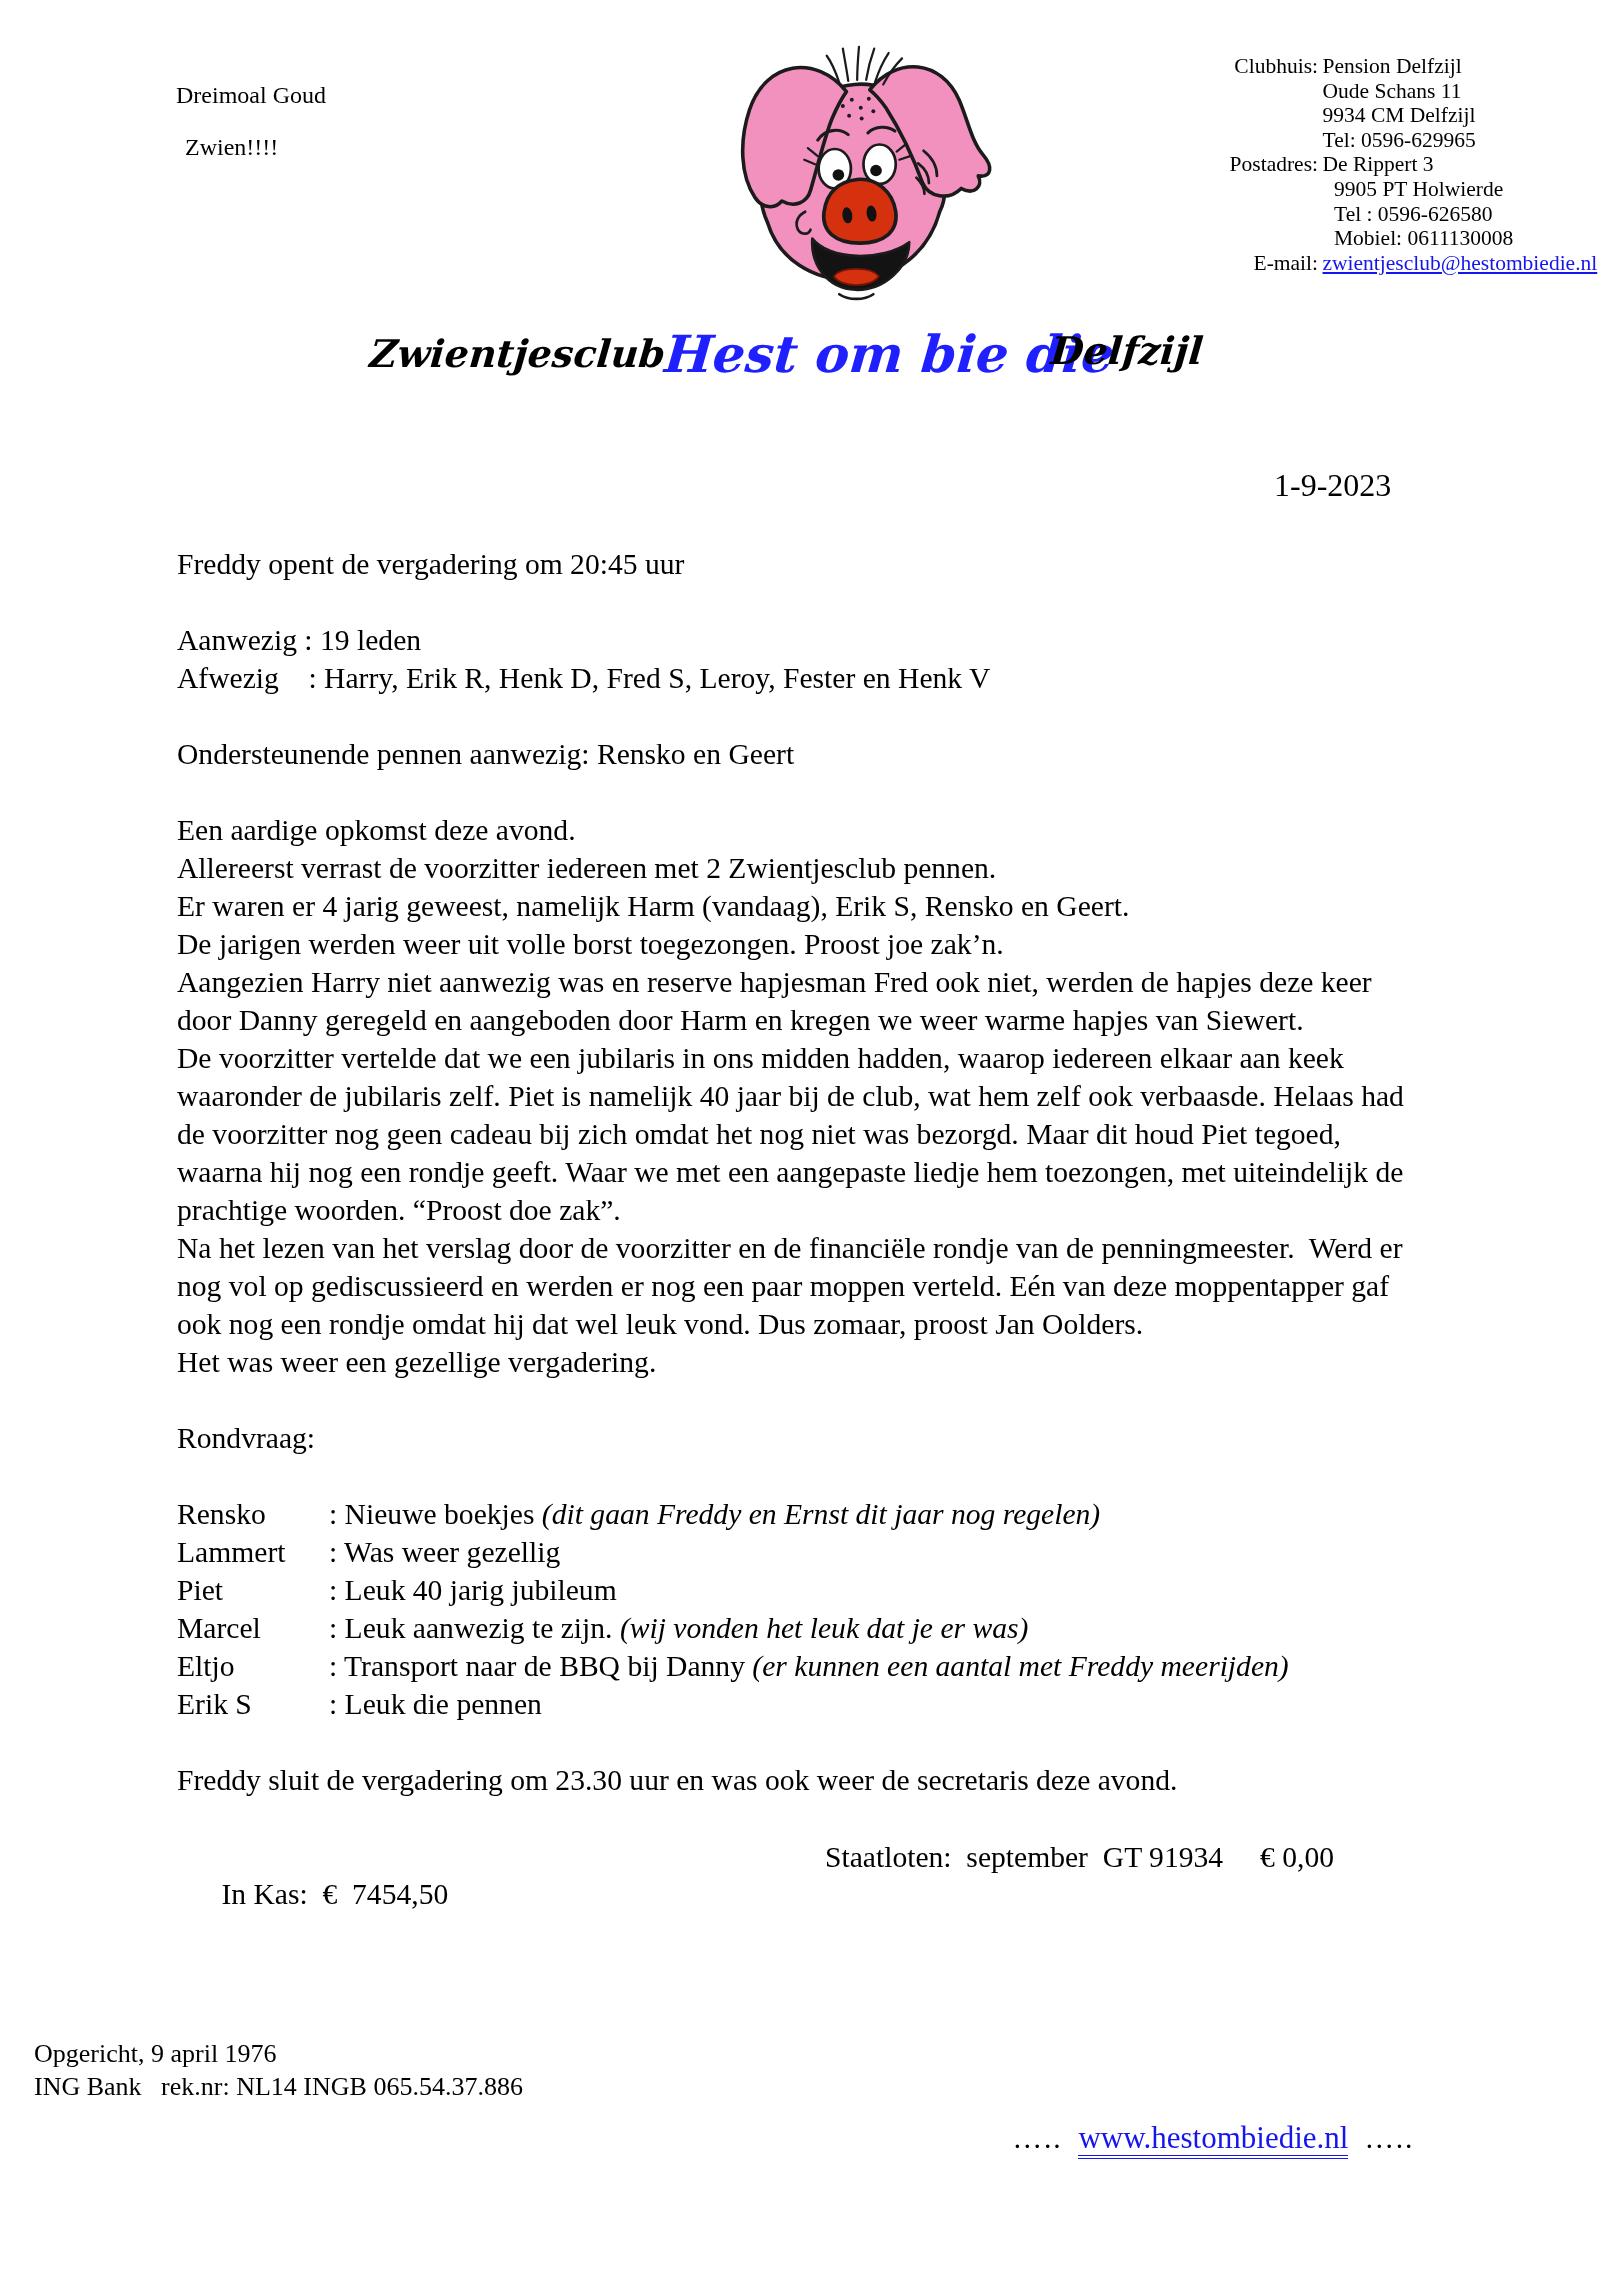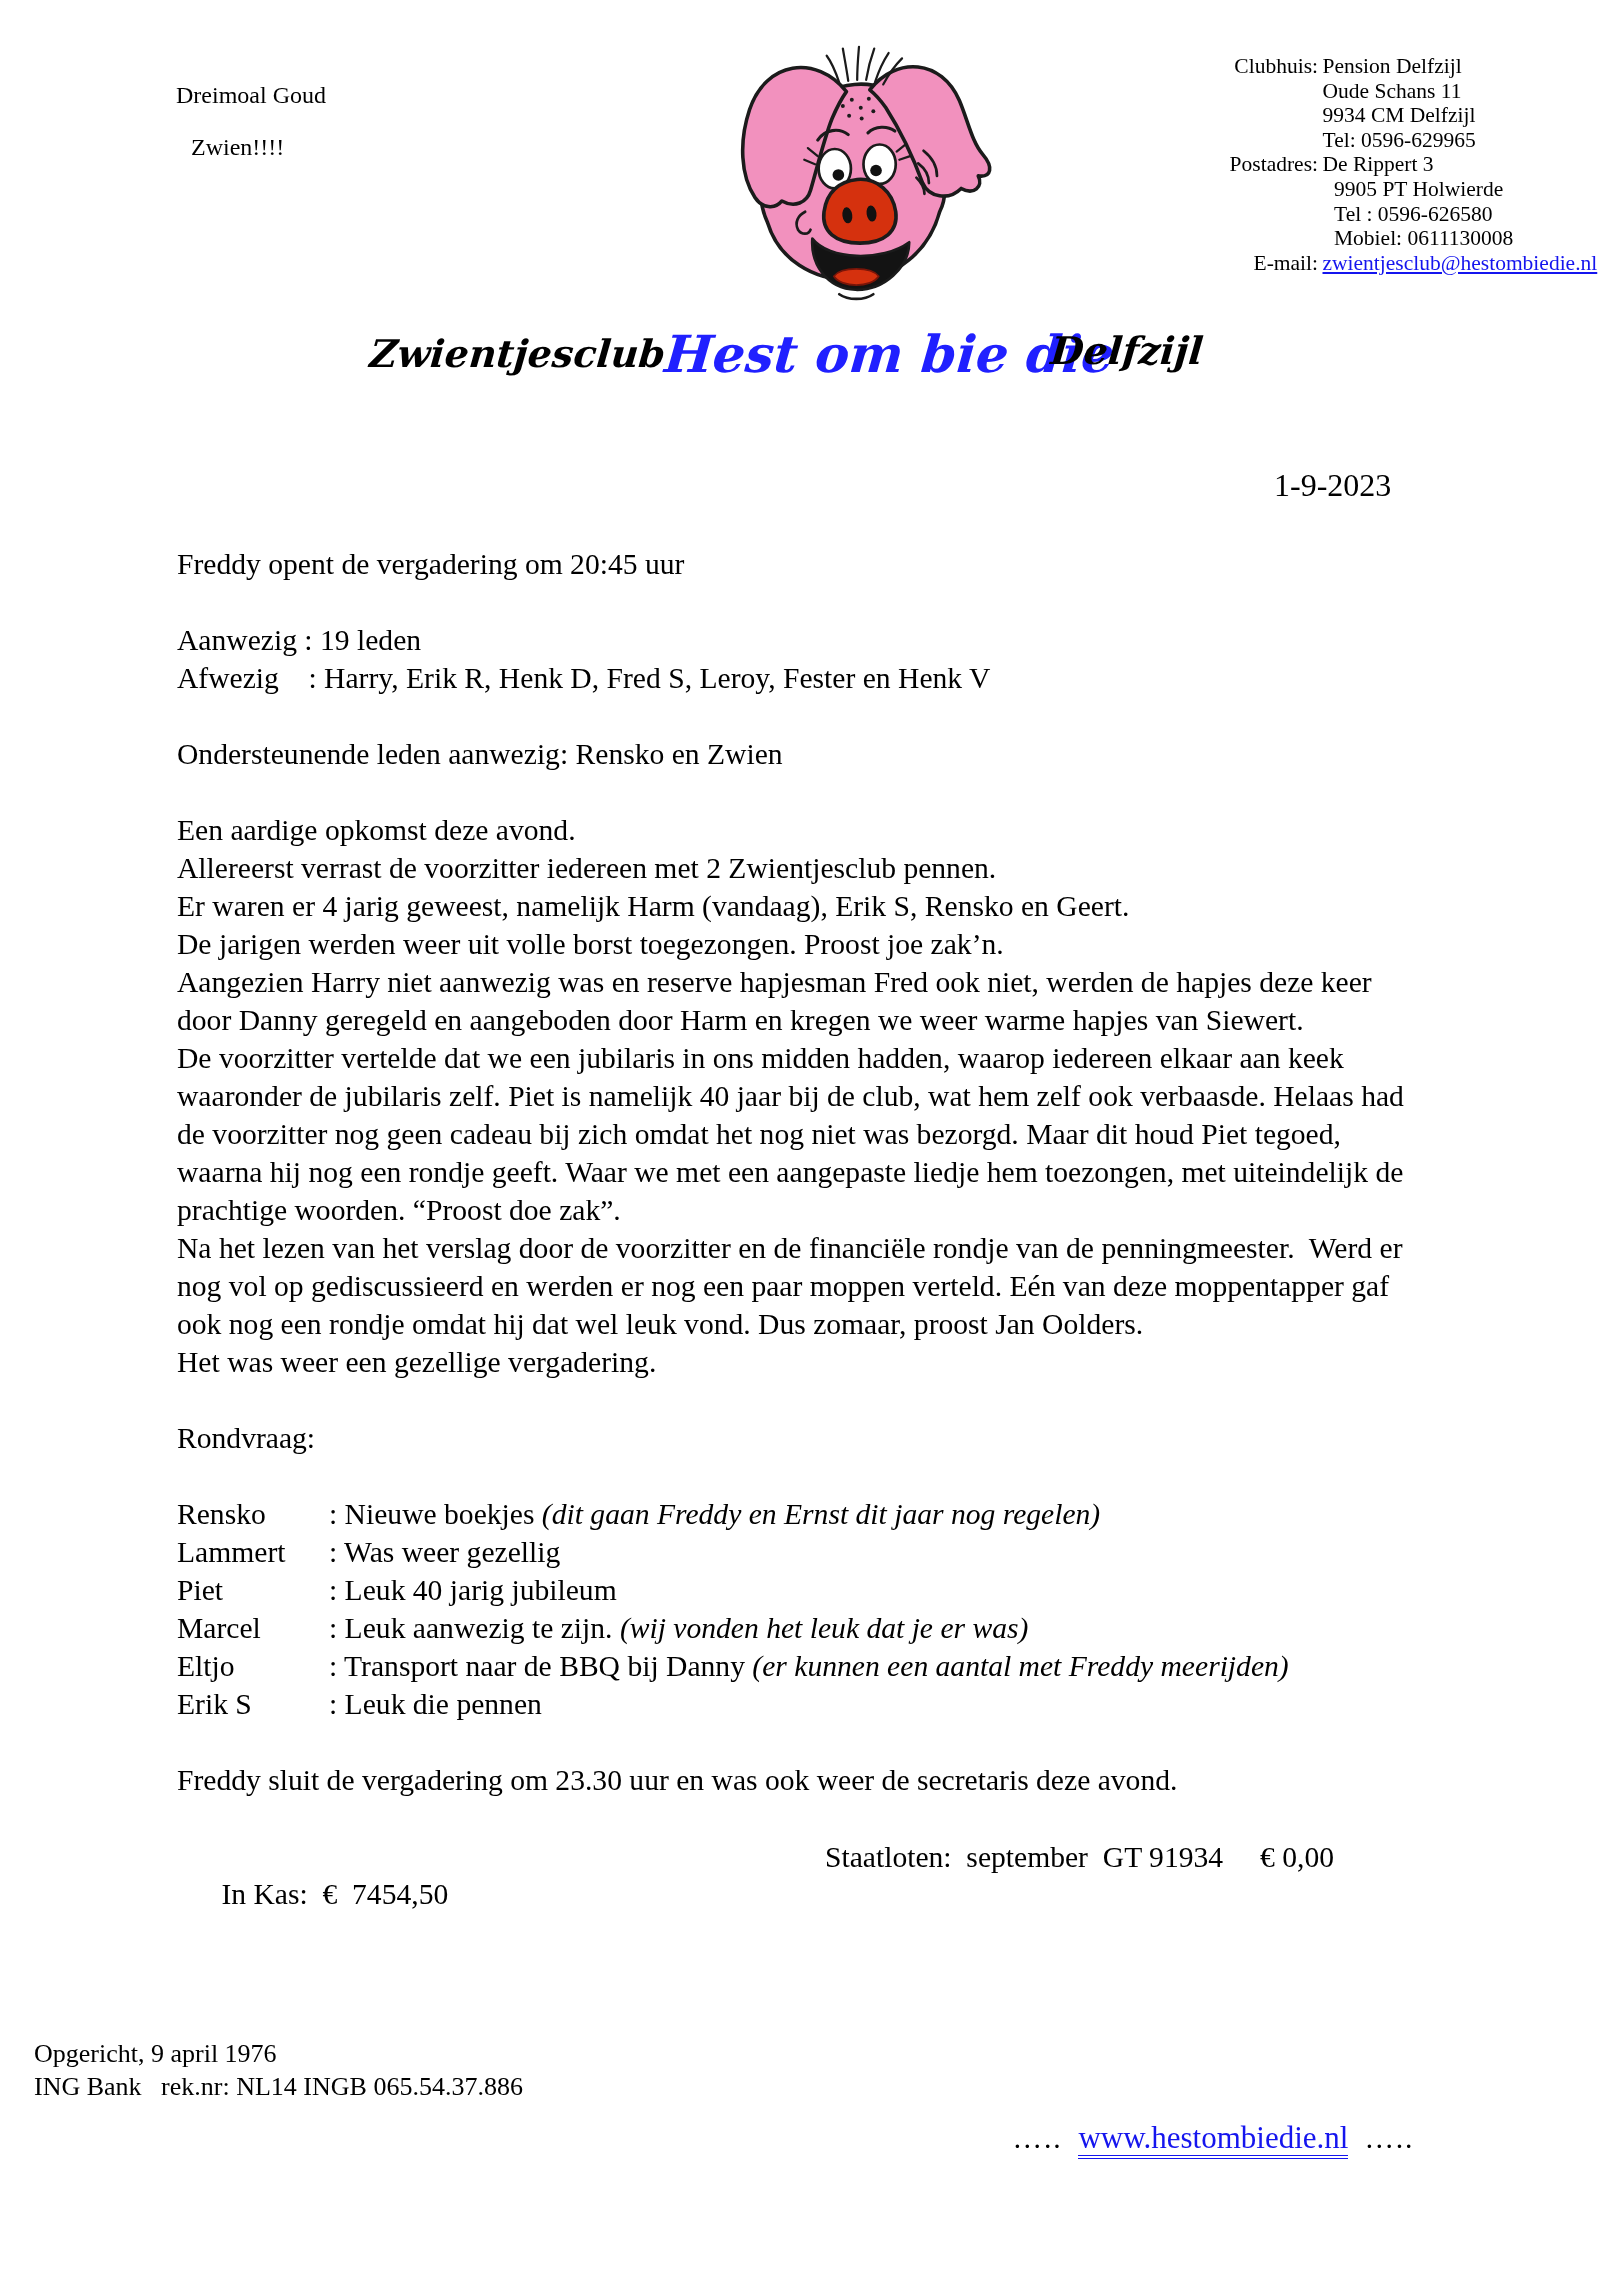--- a/index.html
+++ b/index.html
@@ -1,21 +1,21 @@
 <!DOCTYPE html>
 <html style="--title-blue: #2020ff; --link-blue: #1515ee;font-size:14.3px"><head>
 <meta charset="utf-8">
 <style>
   html,body{margin:0;padding:0;background:#e8e8e8;}
   .page{position:relative;width:1622px;height:2293px;background:#ffffff;
         font-family:"Liberation Serif",serif;color:#000;overflow:hidden;}
 
   
   .slogan1{position:absolute;left:176px;top:82px;font-size:24px;white-space:pre;}
-  .slogan2{position:absolute;left:191px;top:134px;font-size:24px;white-space:pre;}
+  .slogan2{position:absolute;left:185px;top:134px;font-size:24px;white-space:pre;}
 
   
   .pig{position:absolute;left:706px;top:36px;width:297px;height:269px;}
 
   
   .contact{position:absolute;left:1218px;top:54px;font-size:21.5px;line-height:24.6px;}
   .crow{display:flex;}
   .clabel{display:inline-block;width:100px;text-align:right;white-space:pre;flex:none;}
   .cvalue{padding-left:4.5px;white-space:pre;}
   .crow.indent .cvalue{padding-left:16px;}
@@ -162,21 +162,21 @@
   <div class="club-city">Delfzijl</div>
 
   <div class="date">1-9-2023</div>
 
   <div class="body">
     <div class="line">Freddy opent de vergadering om 20:45 uur</div>
     <div class="line blank"></div>
     <div class="line">Aanwezig : 19 leden</div>
     <div class="line">Afwezig    : Harry, Erik R, Henk D, Fred S, Leroy, Fester en Henk V</div>
     <div class="line blank"></div>
-    <div class="line">Ondersteunende leden aanwezig: Rensko en Zwien</div>
+    <div class="line">Ondersteunende pennen aanwezig: Rensko en Geert</div>
     <div class="line blank"></div>
     <div class="line">Een aardige opkomst deze avond.</div>
     <div class="line">Allereerst verrast de voorzitter iedereen met 2 Zwientjesclub pennen.</div>
     <div class="line">Er waren er 4 jarig geweest, namelijk Harm (vandaag), Erik S, Rensko en Geert.</div>
     <div class="line">De jarigen werden weer uit volle borst toegezongen. Proost joe zak’n.</div>
     <div class="line">Aangezien Harry niet aanwezig was en reserve hapjesman Fred ook niet, werden de hapjes deze keer</div>
     <div class="line">door Danny geregeld en aangeboden door Harm en kregen we weer warme hapjes van Siewert.</div>
     <div class="line">De voorzitter vertelde dat we een jubilaris in ons midden hadden, waarop iedereen elkaar aan keek</div>
     <div class="line">waaronder de jubilaris zelf. Piet is namelijk 40 jaar bij de club, wat hem zelf ook verbaasde. Helaas had</div>
     <div class="line">de voorzitter nog geen cadeau bij zich omdat het nog niet was bezorgd. Maar dit houd Piet tegoed,</div>

